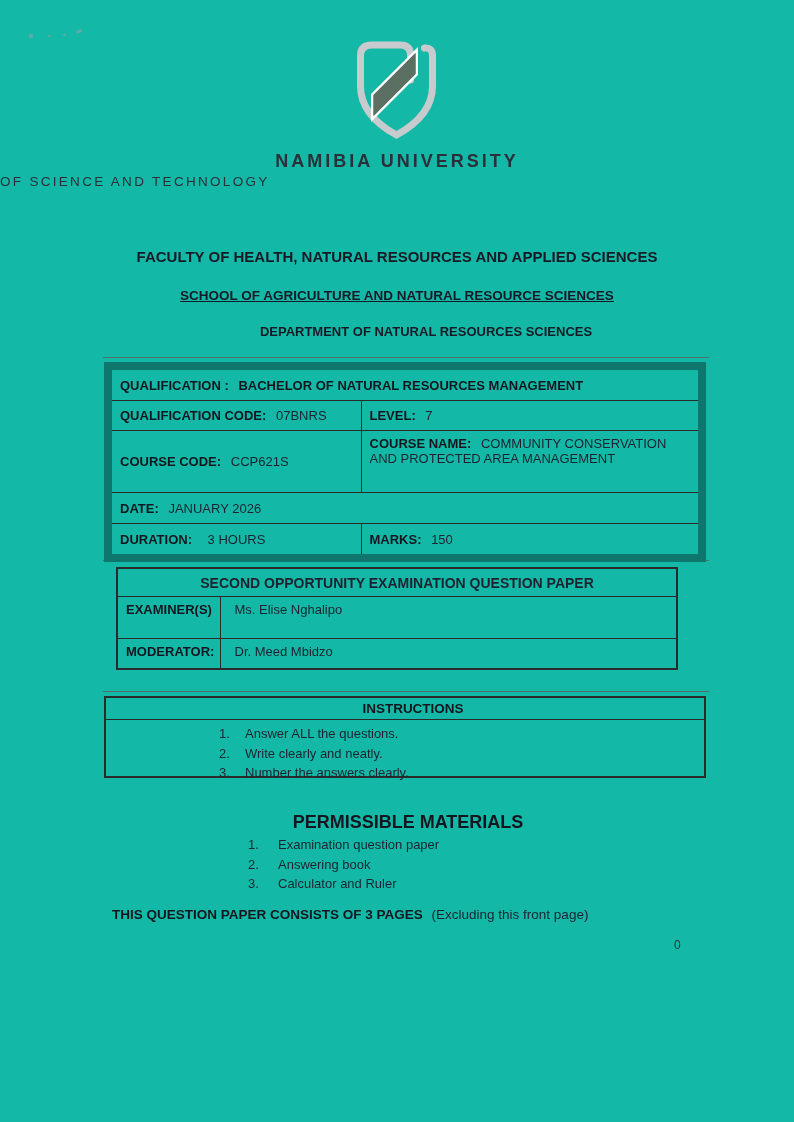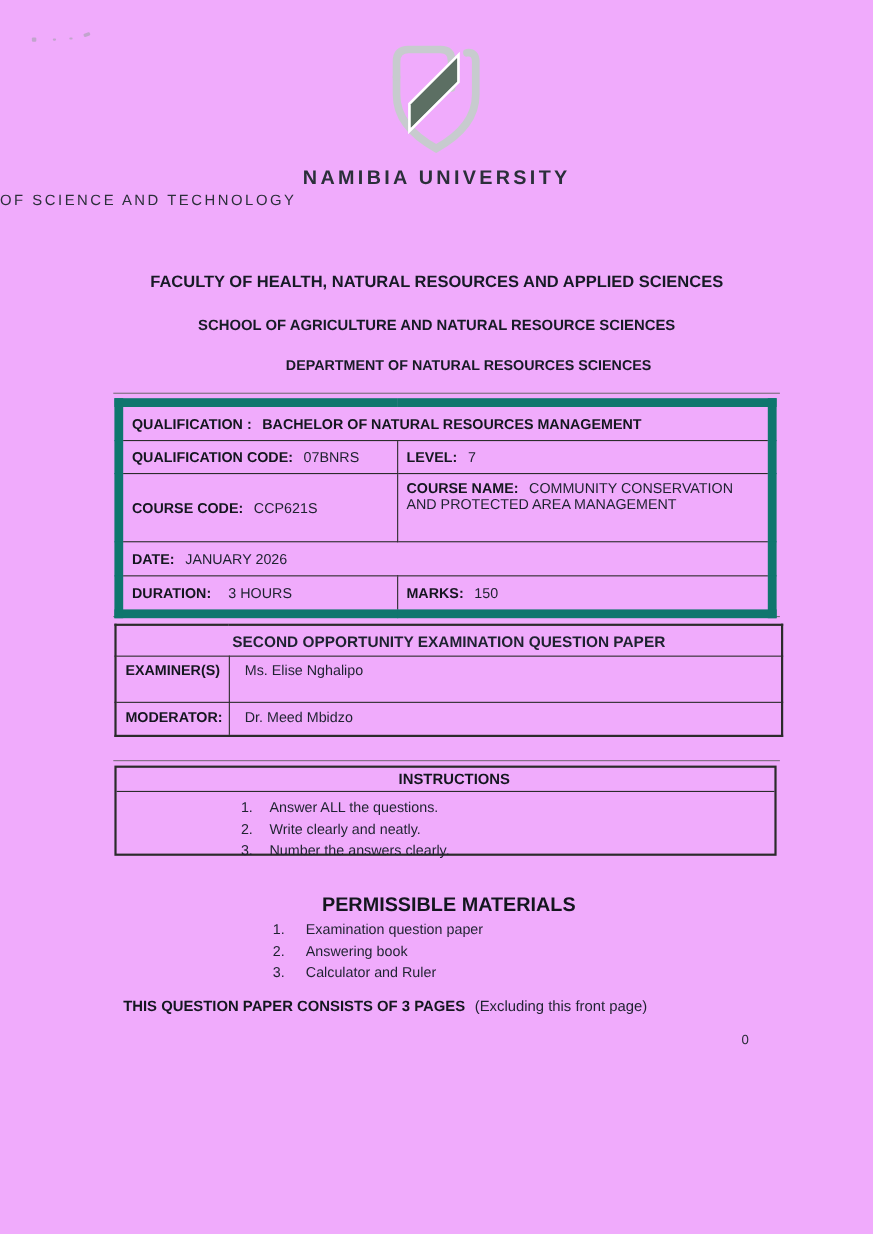--- a/index.html
+++ b/index.html
@@ -1,19 +1,19 @@
 <!DOCTYPE html>
 <html><head>
 <meta charset="utf-8">
 <style>
   html,body { margin:0; padding:0; background:#ffffff; }
   .page {
     position:relative;
     width:794px; height:1122px;
-    background:#f0abfc;
+    background:#14b8a6;
     font-family:"Liberation Sans", sans-serif;
     color:#1e2230;
     overflow:hidden;
   }
   
   .speck { position:absolute; background:#9aa0a4; opacity:.55; border-radius:1px; }
 
   
   .logo-svg { position:absolute; left:349px; top:36px; }
   .wordmark1 {
@@ -24,21 +24,21 @@
   .wordmark2 {
     position:absolute; left:0; top:174px; width:100%;
     text-align:left; font-size:13.5px; font-weight:normal;
     letter-spacing:2.3px; color:#2b2f3a;
   }
 
   
   .h-faculty { position:absolute; left:0; top:248px; width:100%; text-align:center;
                font-size:15px; font-weight:bold; color:#171a26; }
   .h-school  { position:absolute; left:0; top:288px; width:100%; text-align:center;
-               font-size:13.5px; font-weight:bold; color:#171a26; }
+               font-size:13.5px; font-weight:bold; color:#171a26;text-decoration:underline; }
   .h-dept    { position:absolute; left:0; top:324px; width:100%; text-align:center;
                font-size:13px; font-weight:bold; color:#171a26;padding-left:29px; }
 
   
   .scanline { position:absolute; height:1px; background:#5d5d5d; opacity:.8; }
 
   
   table { border-collapse:collapse; table-layout:fixed; }
   .course-table {
     position:absolute; left:104px; top:362px; width:602px;
@@ -49,21 +49,21 @@
     overflow:hidden;
   }
   .course-table .r1 td { height:26px; }
   .course-table .r2 td { height:25px; }
   .course-table .r3 td { height:54px; }
   .course-table .r4 td { height:26px; }
   .course-table .r5 td { height:26px; }
   .course-table td.vtop { vertical-align:top; padding-top:5px; padding-right:8px; }
 
   .exam-table {
-    position:absolute; left:104px; top:567px; width:608px;
+    position:absolute; left:116px; top:567px; width:562px;
     font-size:13px; border:2px solid #2b2b2b;
   }
   .exam-table td { border:1px solid #2b2b2b; padding:2px 8px; vertical-align:top; }
   .exam-table .hd td { height:23px; text-align:center; font-size:14px; font-weight:bold; vertical-align:middle; }
   .exam-table .re td { height:34px; padding-top:5px; }
   .exam-table .rm td { height:22px; padding-top:5px; }
   .exam-table td.val { padding-left:14px;margin-top:42px; }
 
   .lbl { font-weight:bold; color:#14161f; }
   .val-ml { margin-left:6px; }

